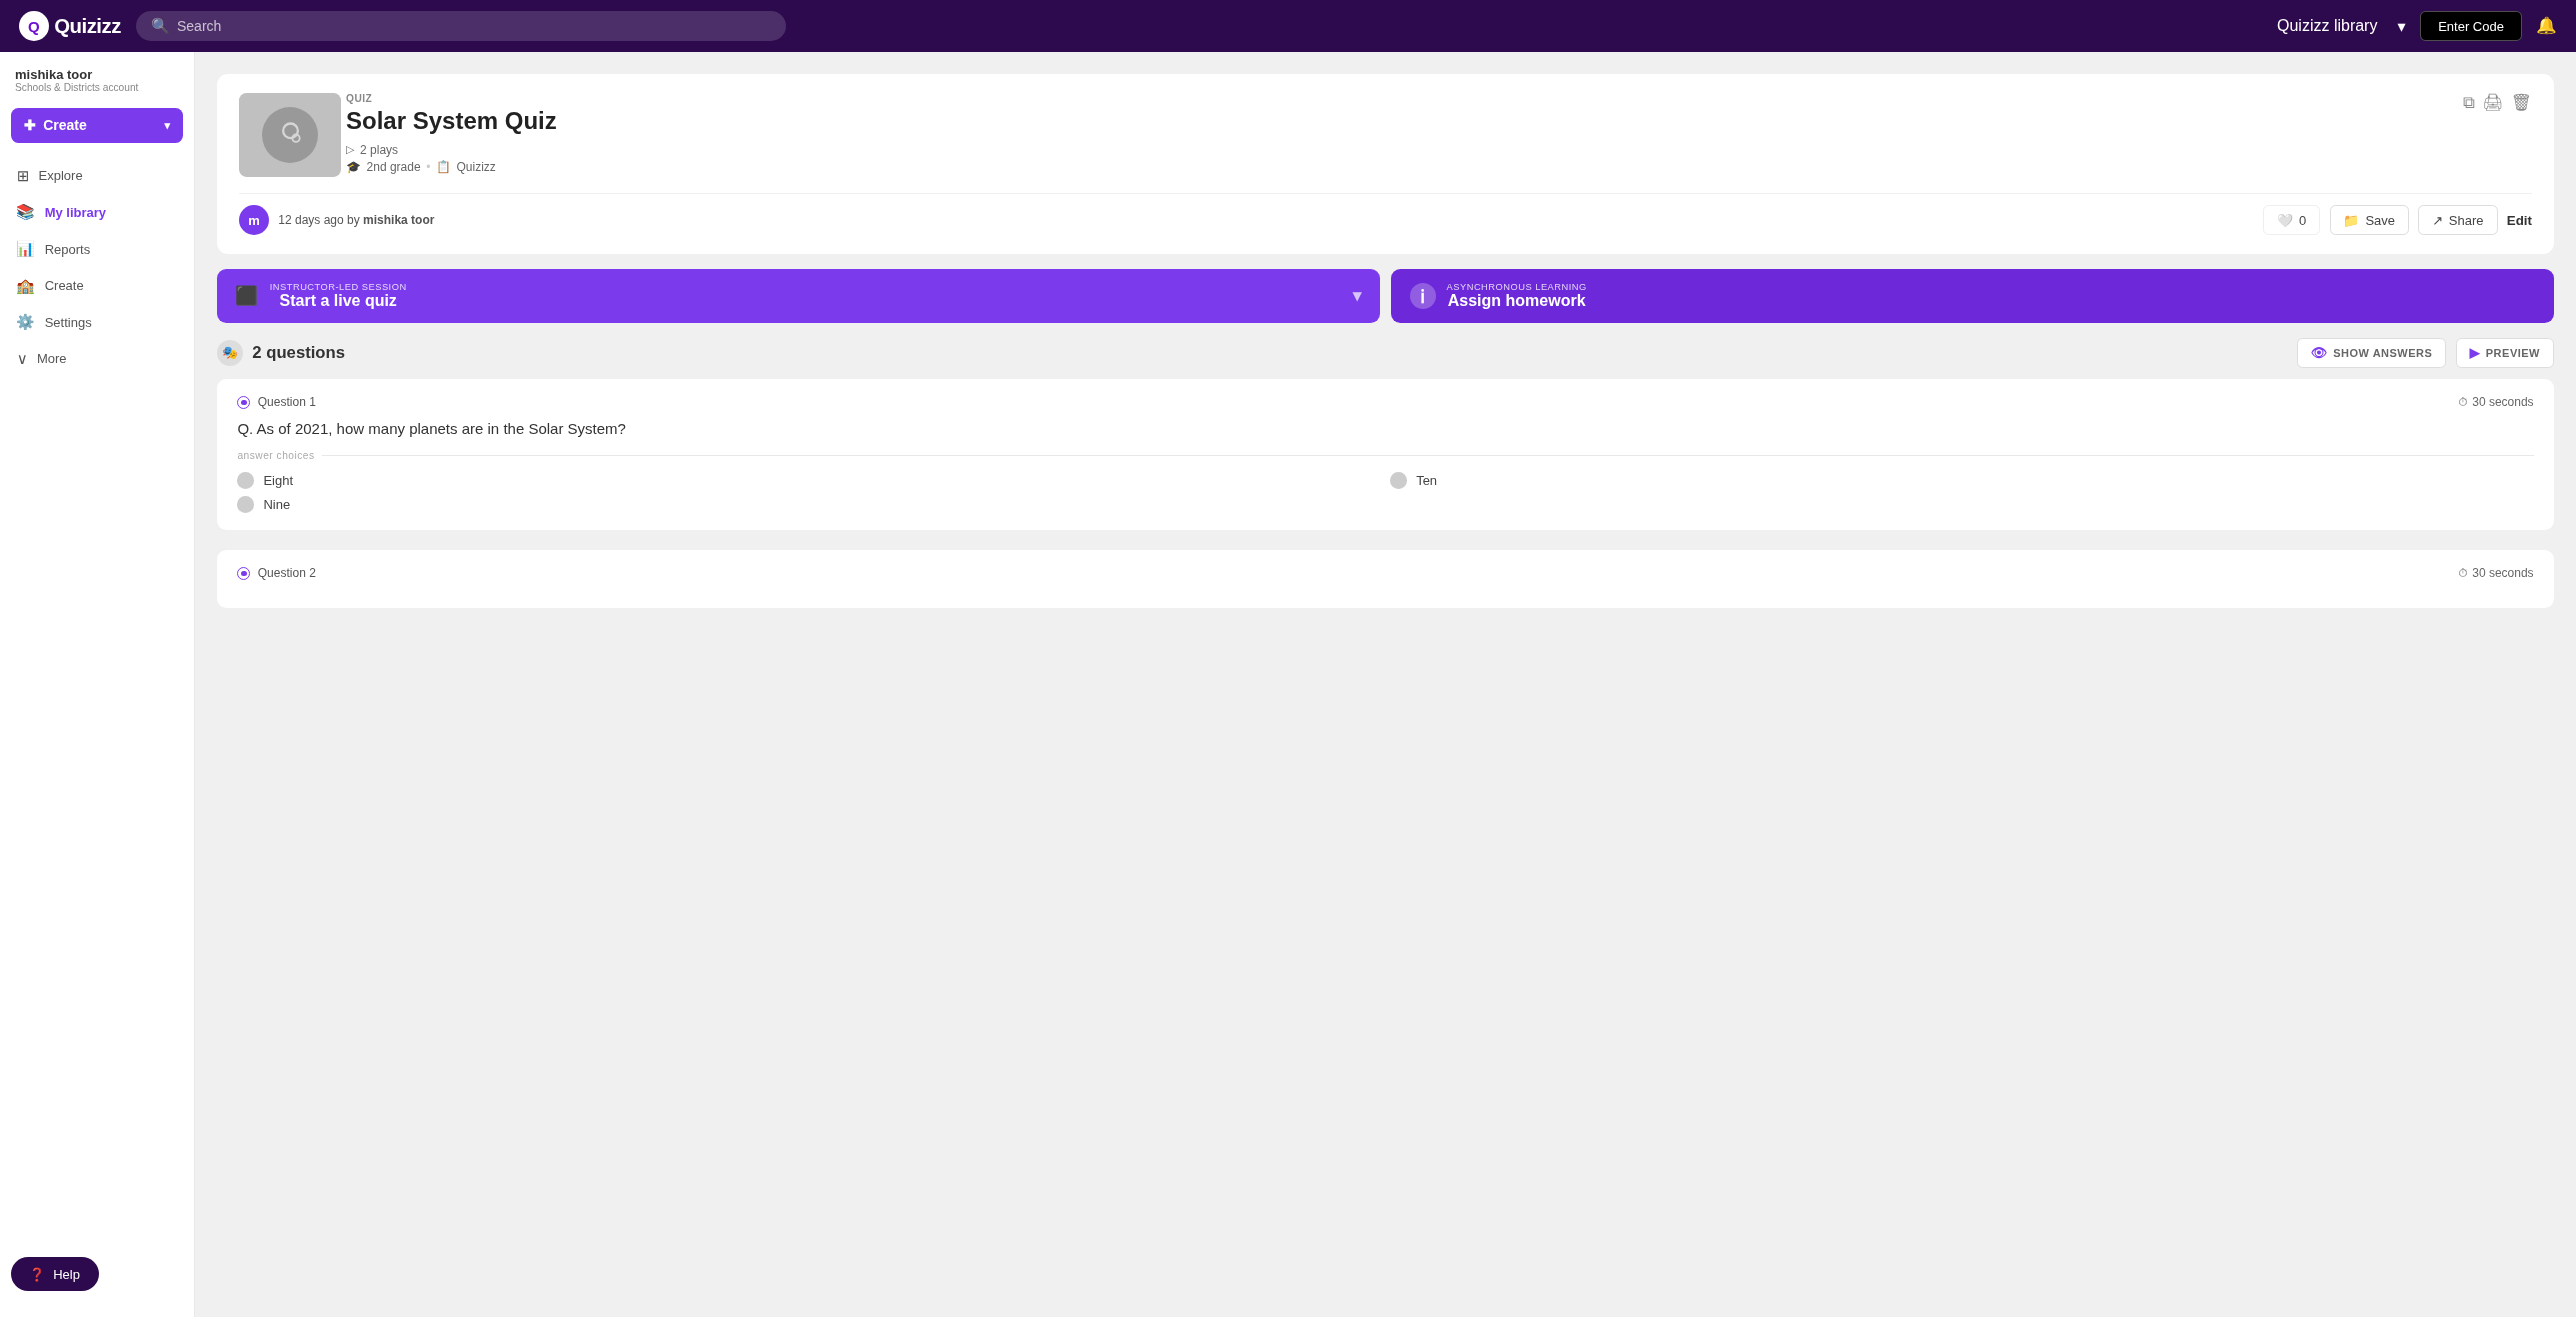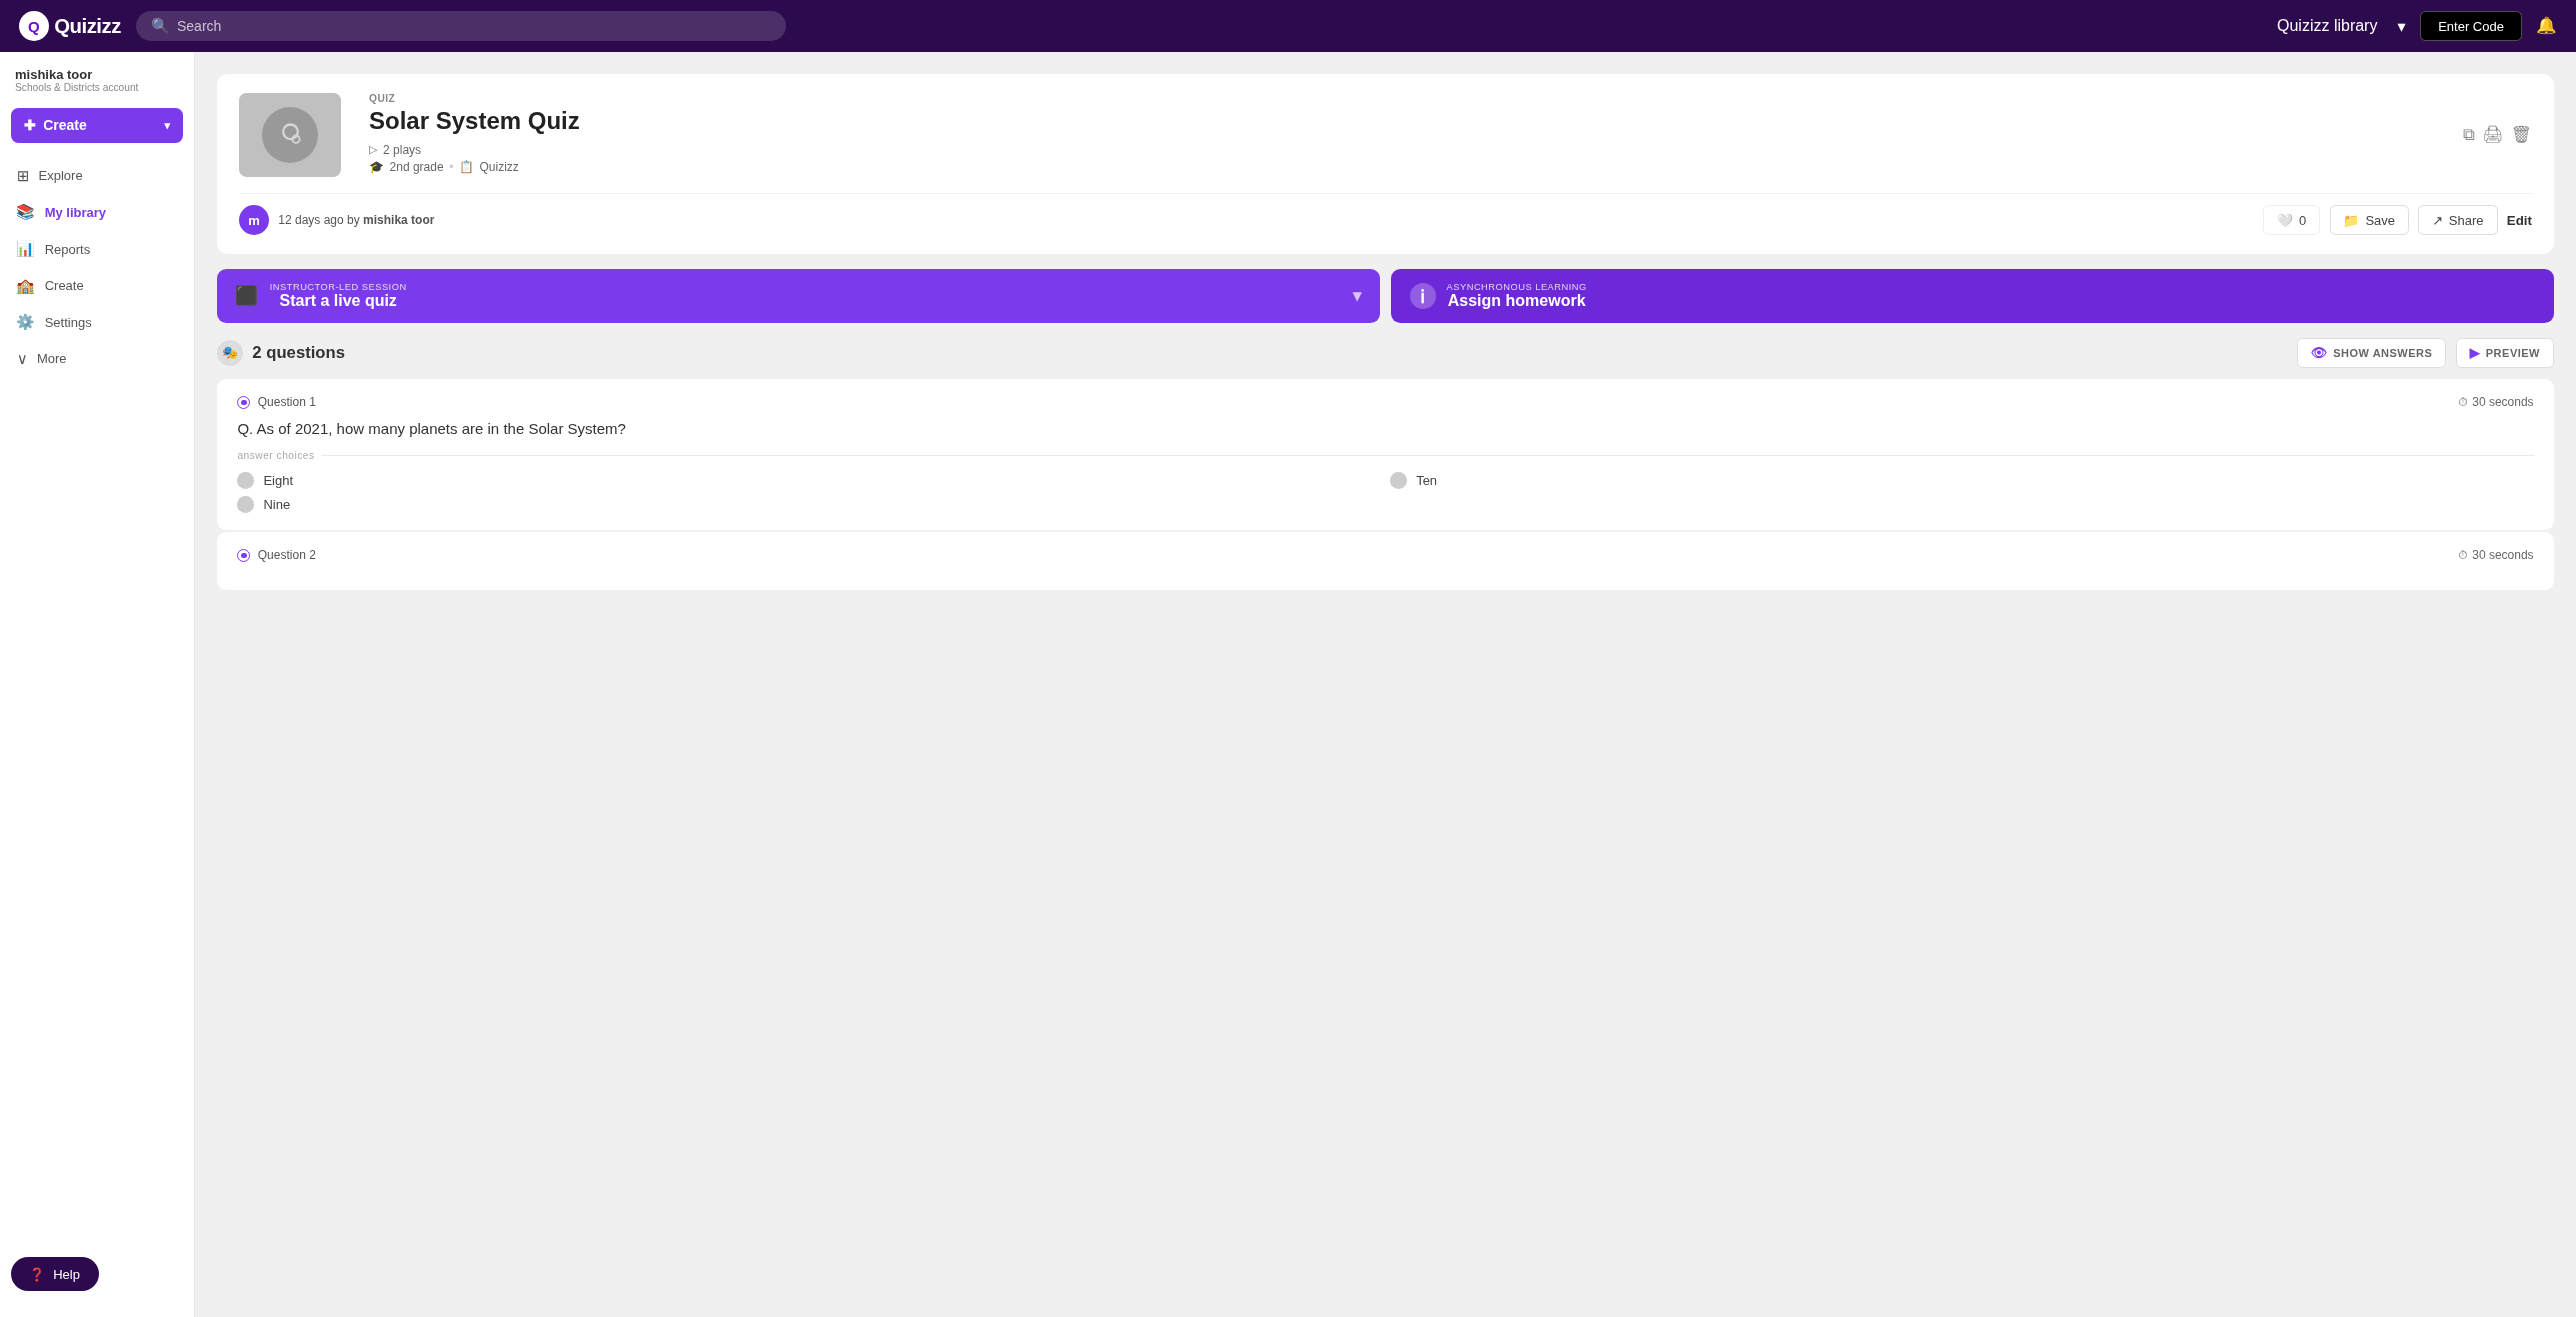--- a/index.html
+++ b/index.html
@@ -171,22 +171,22 @@
 
     
     .quiz-card {
       background: white;
       border-radius: 11px;
       padding: 18.6px 22px;
       margin-bottom: 15px;
     }
     .quiz-card-header {
       display: flex;
-      gap: 28px;
-      align-items: center;
+      gap: 5px;
+      align-items: flex-start;
     }
     .quiz-thumbnail {
       width: 102px;
       height: 84px;
       background: #c0c0c0;
       border-radius: 7.4px;
       display: flex;
       align-items: center;
       justify-content: center;
       flex-shrink: 0;
@@ -396,21 +396,21 @@
     .show-answers-icon {
       color: #7c3aed;
       font-size: 13px;
     }
 
     
     .question-card {
       background: white;
       border-radius: 9.3px;
       padding: 16.7px 20.4px;
-      margin-bottom: 2px;
+      margin-bottom: 20px;
     }
     .question-header {
       display: flex;
       align-items: center;
       justify-content: space-between;
       margin-bottom: 11px;
     }
     .question-number {
       display: flex;
       align-items: center;

